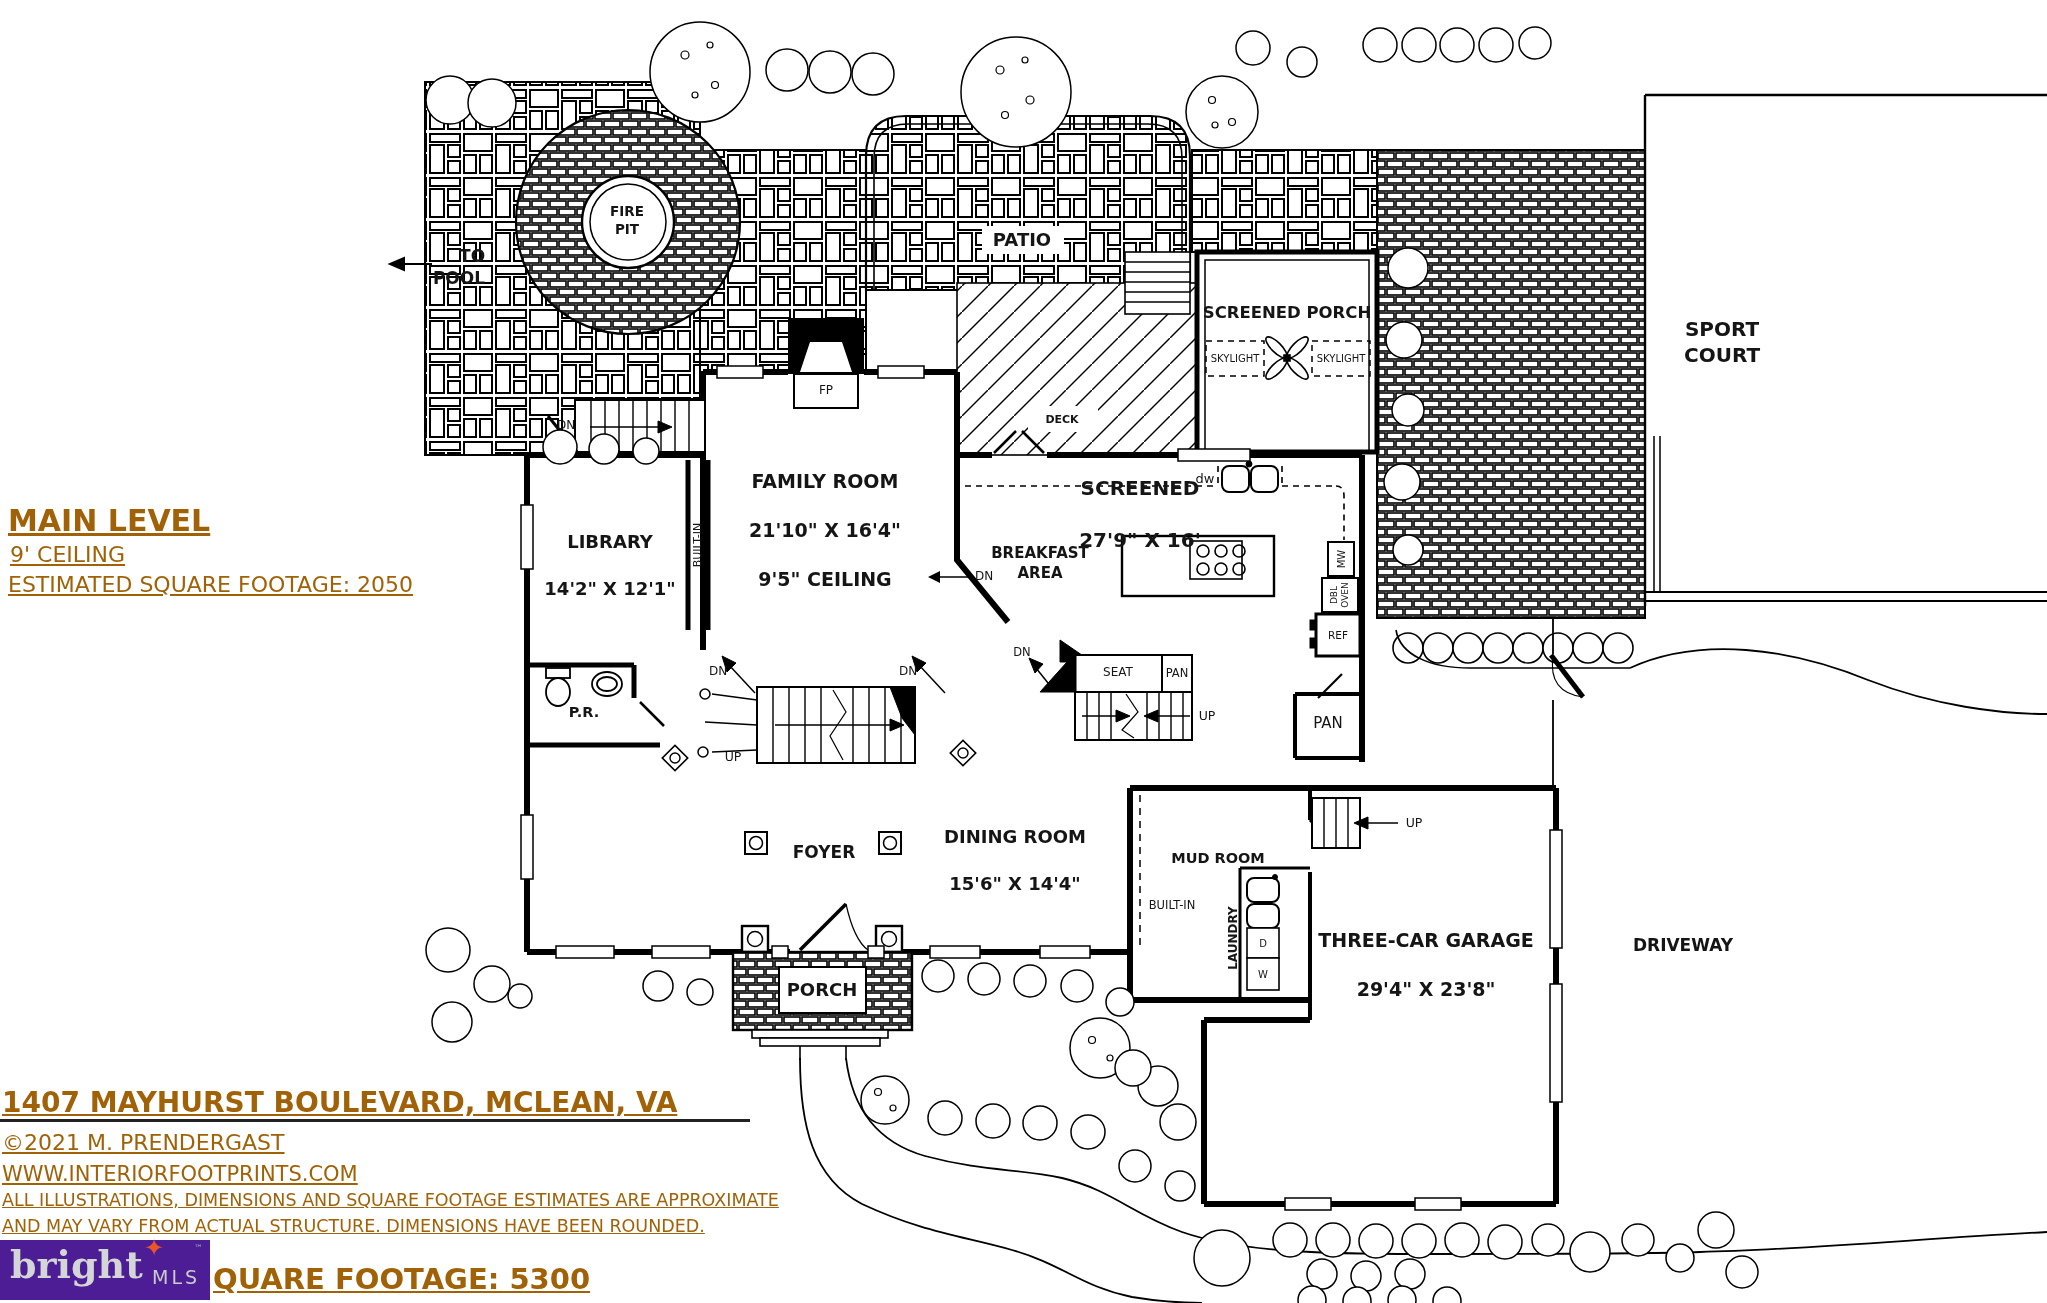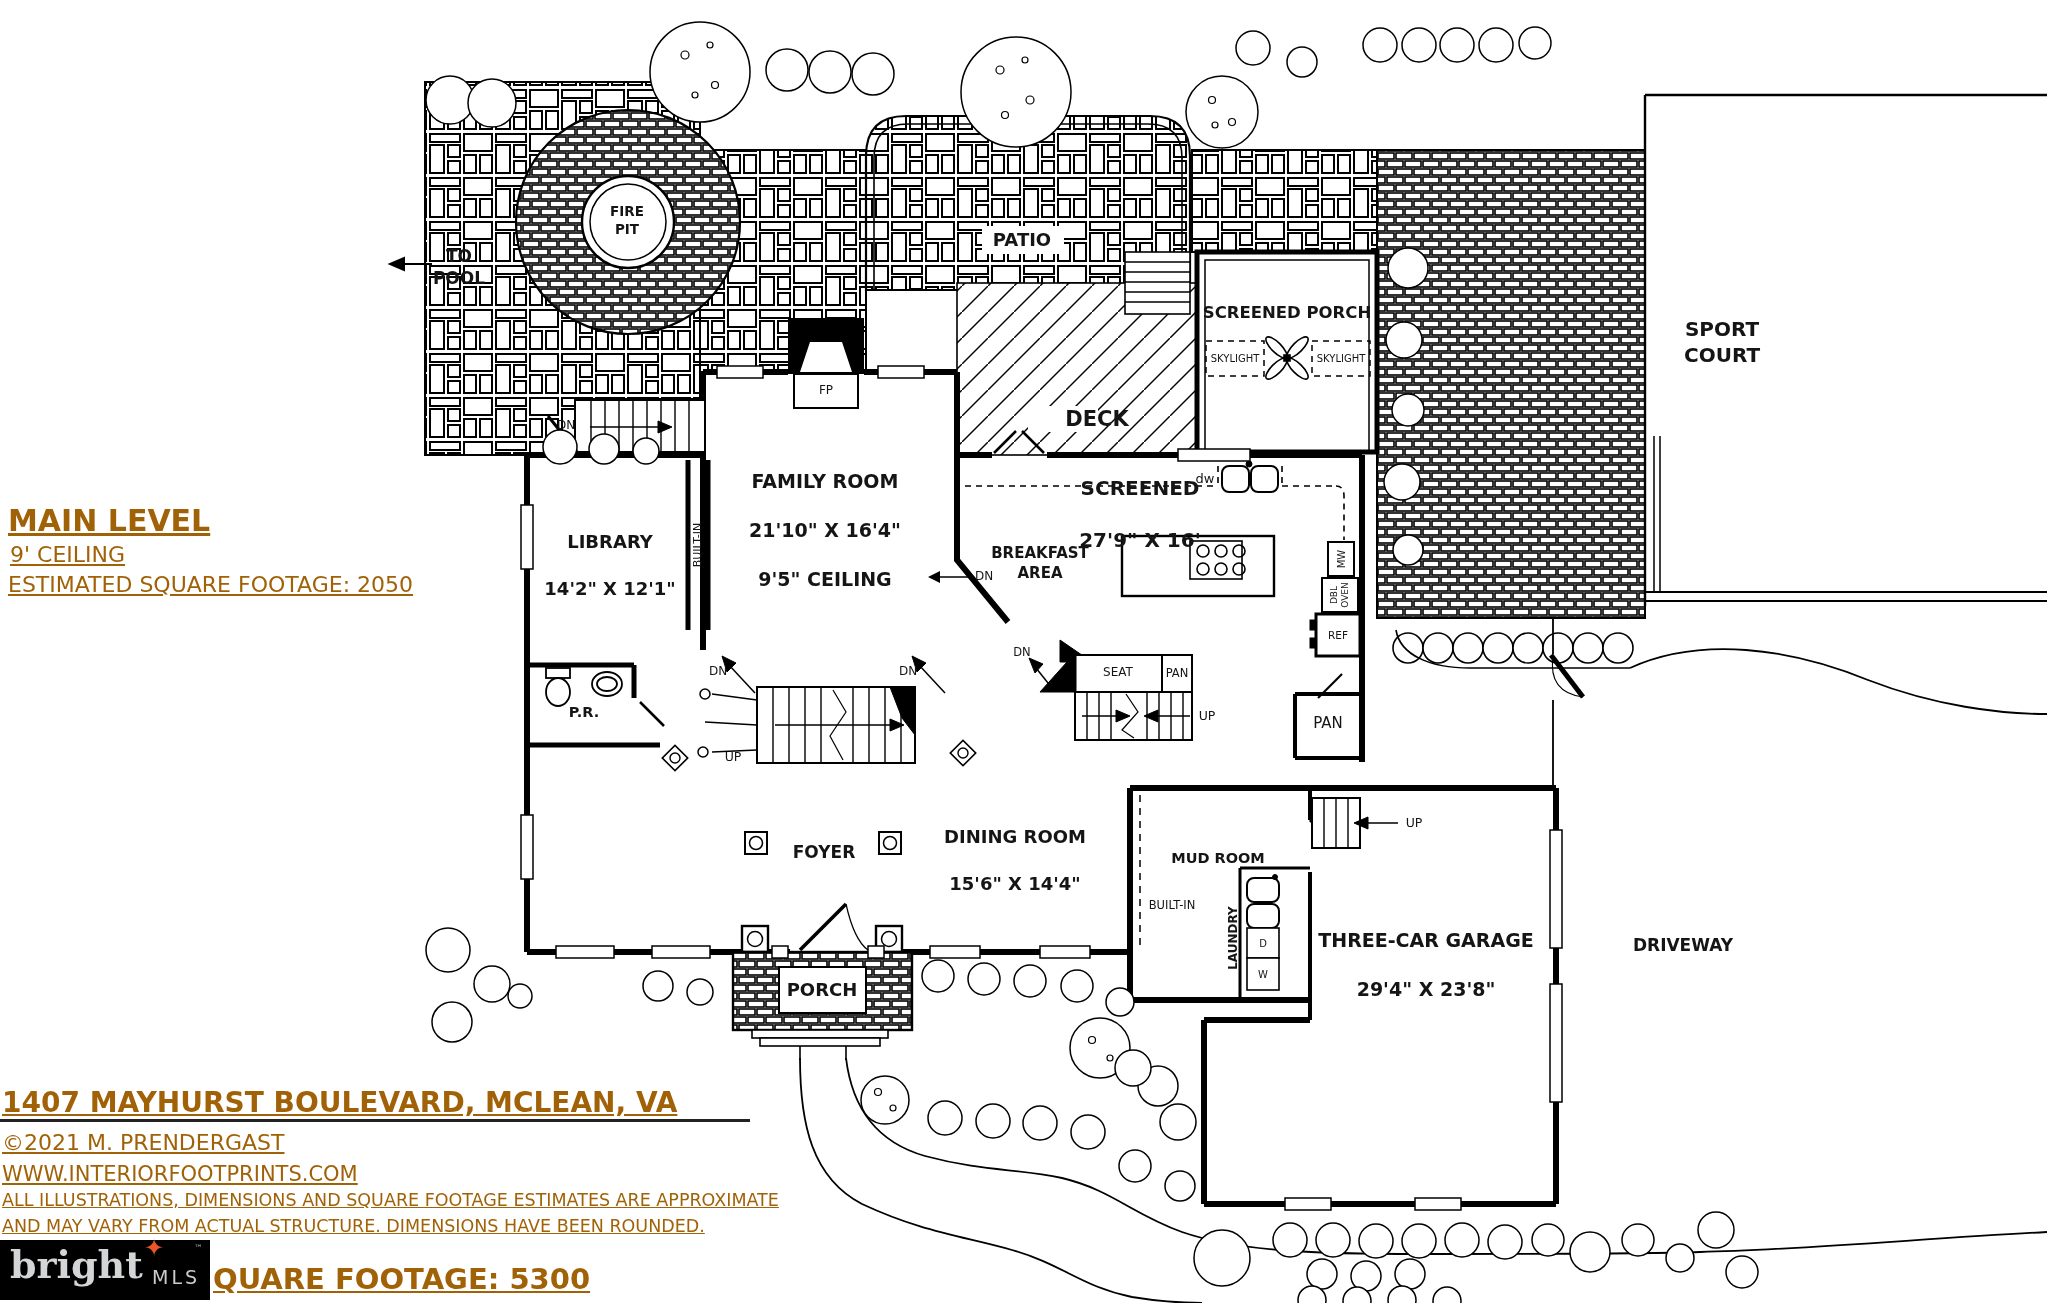--- a/index.html
+++ b/index.html
@@ -6,21 +6,21 @@
   .canvas{position:relative;width:2047px;height:1303px;background:#fff;overflow:hidden;
           font-family:"DejaVu Sans",sans-serif;color:#111;}
   svg{position:absolute;left:0;top:0;}
   .lbl{position:absolute;transform:translate(-50%,-50%);white-space:pre-line;text-align:center;
        line-height:1.3;font-weight:bold;color:#151515;}
   .n{font-weight:normal;}
   .rot{transform:translate(-50%,-50%) rotate(-90deg);}
   .ln{display:block;}
   .tl{position:absolute;white-space:nowrap;color:#a16207;text-decoration:underline;}
   .hr{position:absolute;background:#222;height:3px;}
-  .logo{position:absolute;left:0;top:1240px;width:210px;height:60px;background:#000000;}
+  .logo{position:absolute;left:0;top:1240px;width:210px;height:60px;background:#4c1d95;}
   .logo .brand{position:absolute;left:10px;top:2px;font-family:"DejaVu Serif",serif;
                font-weight:bold;font-size:38px;color:#d3d5d6;}
   .logo .star{position:absolute;left:144px;top:-6px;font-size:24px;color:#e8562a;}
   .logo .mls{position:absolute;left:152px;top:26px;font-size:19px;letter-spacing:3px;color:#c9cbcc;}
   .logo .tm{position:absolute;left:194px;top:3px;font-size:9px;color:#a9abac;}
 </style>
 </head>
 <body>
 
 <div class="canvas">
@@ -383,26 +383,26 @@
       <circle cx="878" cy="1092" r="3.5"></circle>
           <circle cx="893" cy="1108" r="3"></circle>
     </g>
   </g>
 </svg>
 
 <div class="tl" style="left:8px;top:503px;font-size:30px;font-weight:bold;">MAIN LEVEL</div>
 <div class="tl n" style="left:10px;top:542px;font-size:22px;">9' CEILING</div>
 <div class="tl n" style="left:8px;top:572px;font-size:22px;">ESTIMATED SQUARE FOOTAGE: 2050</div>
 
-<div class="lbl" style="left:459px;top:267px;font-size:17px;">TO
+<div class="lbl" style="left:459px;top:267px;font-size:17px;text-align:right;">TO
 POOL</div>
 <div class="lbl" style="left:627px;top:221px;font-size:13.5px;">FIRE
 PIT</div>
 <div class="lbl" style="left:1022px;top:240px;font-size:18px;">PATIO</div>
-<div class="lbl" style="left:1062px;top:420px;font-size:21px;margin-left:35px;">DECK</div>
+<div class="lbl" style="left:1062px;top:420px;font-size:11px;">DECK</div>
 <div class="lbl" style="left:1287px;top:313px;font-size:16.5px;">SCREENED PORCH</div>
 <div class="lbl n" style="left:1235px;top:358px;font-size:10px;">SKYLIGHT</div>
 <div class="lbl n" style="left:1341px;top:358px;font-size:10px;">SKYLIGHT</div>
 <div class="lbl" style="left:1722px;top:342px;font-size:20px;">SPORT
 COURT</div>
 <div class="lbl" style="left:1683px;top:945px;font-size:17px;">DRIVEWAY</div>
 <div class="lbl" style="left:822px;top:990px;font-size:18px;">PORCH</div>
 
 <div class="lbl" style="left:825px;top:530px;font-size:19px;">
   <span class="ln">FAMILY ROOM</span>

